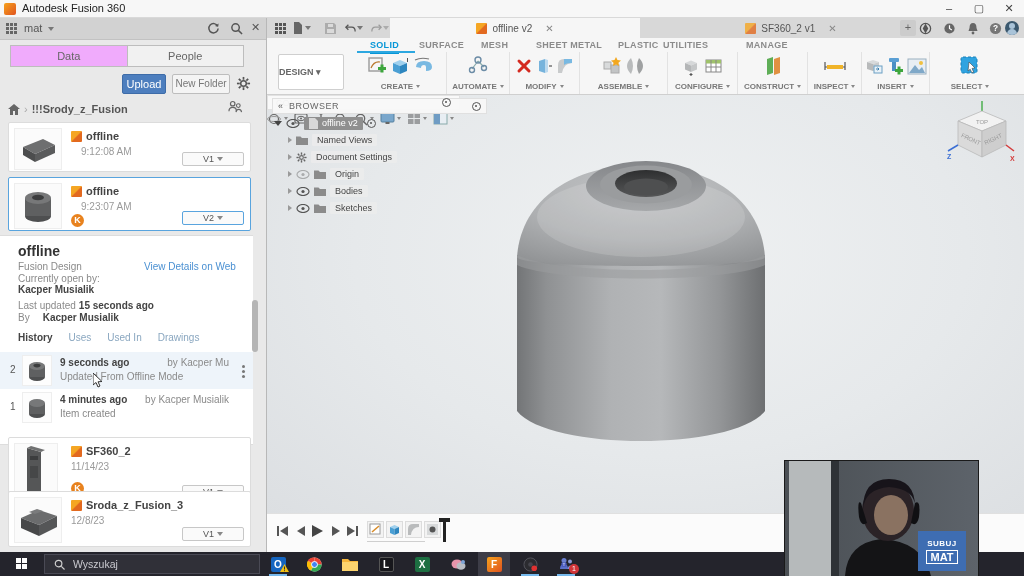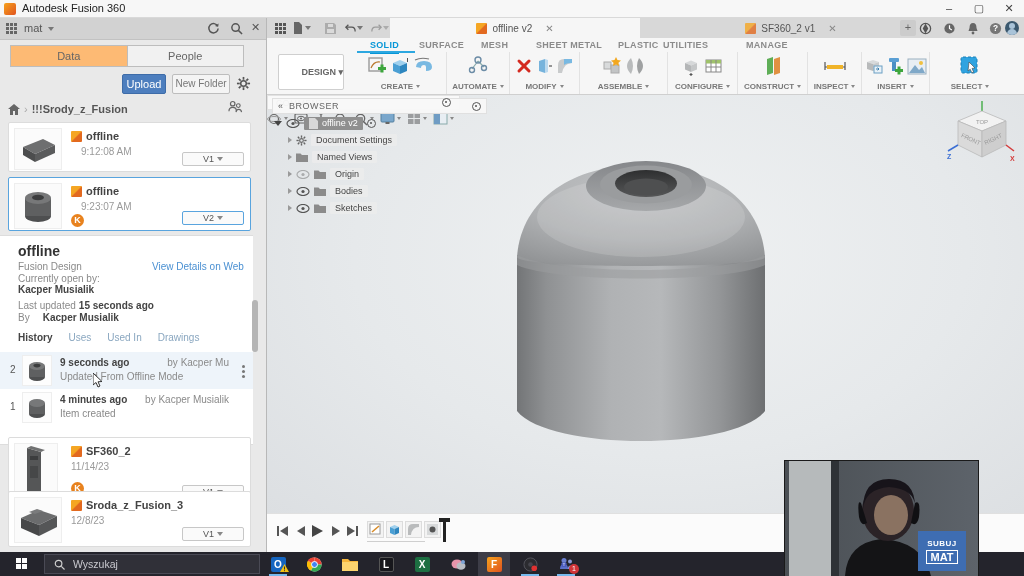--- a/index.html
+++ b/index.html
@@ -11,21 +11,21 @@
   #titlebar { left:0; top:0; width:1024px; height:18px; background:#f7f7f7; border-bottom:1px solid #d9d9d9; }
   #titlebar .app-ico { left:4px; top:3px; width:12px; height:12px; background:linear-gradient(135deg,#f6a21c,#e0531f); border-radius:2px; }
   #titlebar .title { left:22px; top:2px; font-size:11px; color:#222; }
   .win-ctl { top:0; width:30px; height:18px; text-align:center; line-height:17px; color:#444; font-size:11px; }
 
   
   #data-panel { left:0; top:18px; width:267px; height:534px; background:#e9e9e9; border-right:1px solid #b8b8b8; }
   #dp-header { left:0; top:0; width:266px; height:22px; background:#d2d2d2; border-bottom:1px solid #c2c2c2; }
   .dp-h-txt { top:4px; font-size:11px; color:#555; }
   .seg-tabs { left:10px; top:27px; width:234px; height:22px; display:flex; }
-  .seg { flex:1; border:1px solid #bdbdbd; background:#fdba74; text-align:center; line-height:20px; color:#666; font-size:11px; }
+  .seg { flex:1; border:1px solid #bdbdbd; background:#f0abfc; text-align:center; line-height:20px; color:#666; font-size:11px; }
   .seg.right { border-left:none; background:#f1f1f1; }
   .btn-upload { left:122px; top:56px; width:44px; height:20px; background:#4d7ebe; color:#fff; border:1px solid #3e6ca8; border-radius:2px; text-align:center; line-height:18px; font-size:11px; }
   .btn-newfolder { left:172px; top:56px; width:58px; height:20px; background:#f4f4f4; color:#777; border:1px solid #bdbdbd; border-radius:2px; text-align:center; line-height:18px; font-size:10px; }
   .breadcrumb { left:8px; top:84px; height:14px; display:flex; align-items:center; gap:4px; color:#666; }
   .bc-name { font-size:11px; font-weight:bold; color:#555; }
   .file-card { left:8px; width:243px; background:#fff; border:1px solid #dcdcdc; border-radius:2px; }
   .file-card.selected { border:1px solid #59a4de; }
   .fc-thumb { left:5px; top:5px; width:48px; height:42px; background:#fbfbfb; border:1px solid #eee; }
   .fc-title { left:62px; top:7px; display:flex; gap:4px; align-items:center; font-weight:bold; color:#444; font-size:11px; }
   .fc-time { left:72px; top:23px; color:#9a9a9a; font-size:10px; }
@@ -61,21 +61,21 @@
   .doc-tab.active { background:#f6f6f6; }
   .doc-tab .x { color:#888; font-size:10px; margin-left:8px; }
   .plus-tab { top:2px; width:16px; height:16px; background:#cccccc; text-align:center; line-height:15px; color:#666; border-radius:2px; }
   .avatar { width:14px; height:14px; border-radius:50%; background:#3b586e; overflow:hidden; }
   .avatar:before { content:""; display:block; width:6px; height:6px; margin:2px auto 0; border-radius:50%; background:#a9c3d8; }
   .avatar:after { content:""; display:block; width:10px; height:6px; margin:0 auto; border-radius:5px 5px 0 0; background:#a9c3d8; }
 
   #ribbon { left:0; top:20px; width:757px; height:57px; background:#f6f6f6; border-bottom:1px solid #cfcfcf; }
   .rib-tab { top:2px; font-size:9px; font-weight:bold; color:#8b8b8b; letter-spacing:.3px; }
   .rib-tab.active { color:#0696d7; border-bottom:2px solid #0696d7; padding-bottom:2px; }
-  #design-btn { left:11px; top:16px; width:66px; height:36px; background:#fff; border:1px solid #cfcfcf; border-radius:2px; text-align:right; line-height:34px; font-size:9px; font-weight:bold; color:#666; }
+  #design-btn { left:11px; top:16px; width:66px; height:36px; background:#fff; border:1px solid #cfcfcf; border-radius:2px; text-align:left; line-height:34px; font-size:9px; font-weight:bold; color:#666; }
   .grp { top:14px; height:42px; border-right:1px solid #e2e2e2; text-align:center; }
   .grp .icons { height:26px; display:flex; align-items:center; justify-content:center; gap:3px; margin-top:1px; }
   .grp .glabel { font-size:8px; font-weight:bold; color:#777; display:inline-flex; align-items:center; gap:3px; }
   .caret-s { width:0; height:0; border-left:2.5px solid transparent; border-right:2.5px solid transparent; border-top:3px solid #888; }
   .blue-hint { left:90px; top:13px; width:58px; height:2px; background:#2ca7e0; }
 
   
   #viewport { left:0; top:77px; width:757px; height:418px; background:radial-gradient(ellipse at 52% 38%, #eff1f2 0%, #e6e9eb 55%, #dcdfe2 100%); }
 
   
@@ -239,21 +239,21 @@
     <div class="abs k-badge" style="left:62px;top:36px">K</div>
     <div class="abs ver-chip hl">
         <span>V2</span>
         <span class="caret" style="border-top-color:#888"></span>
       </div>
   </div>
 
   <div id="details" class="abs">
     <div class="abs det-title">offline</div>
     <div class="abs det-gray" style="left:18px;top:25px">Fusion Design</div>
-    <div class="abs det-link" style="left:152px;top:25px">View Details on Web</div>
+    <div class="abs det-link" style="left:144px;top:25px">View Details on Web</div>
     <div class="abs det-gray" style="left:18px;top:37px">Currently open by:</div>
     <div class="abs det-bold" style="left:18px;top:48px">Kacper Musialik</div>
     <div class="abs" style="left:18px;top:64px;display:flex;gap:3px">
       <span class="det-gray">Last updated</span>
       <span class="det-bold">15 seconds ago</span>
     </div>
     <div class="abs" style="left:18px;top:76px;display:flex;gap:13px">
       <span class="det-gray">By</span>
       <span class="det-bold">Kacper Musialik</span>
     </div>
@@ -649,41 +649,41 @@
         <span class="chip root" style="display:inline-flex;gap:4px;align-items:center">
             <svg width="9" height="11" viewBox="0 0 9 11">
               <path d="M0 0 H6 L9 3 V11 H0 Z" fill="#d8d8d8"></path>
             </svg>
             <span>offline v2</span>
           </span>
         <span class="dot-ico"></span>
       </div>
       <div class="tree-row" style="margin-left:16px">
         <span class="tri-closed"></span>
+        <svg width="12" height="10" viewBox="0 0 12 10">
+            <path d="M0 1.5 H4.5 L6 3 H12 V10 H0 Z" fill="#8b8b8b"></path>
+          </svg>
+        <span class="chip">Named Views</span>
+      </div>
+      <div class="tree-row" style="margin-left:16px">
+        <span class="tri-closed"></span>
         <svg width="11" height="11" viewBox="0 0 12 12">
             <circle cx="6" cy="6" r="2" fill="none" stroke="#666" stroke-width="1.2"></circle>
             <g stroke="#666" stroke-width="1.5">
               <line x1="6" y1="0.5" x2="6" y2="3"></line>
               <line x1="6" y1="9" x2="6" y2="11.5"></line>
               <line x1="0.5" y1="6" x2="3" y2="6"></line>
               <line x1="9" y1="6" x2="11.5" y2="6"></line>
               <line x1="2" y1="2" x2="3.7" y2="3.7"></line>
               <line x1="8.3" y1="8.3" x2="10" y2="10"></line>
               <line x1="10" y1="2" x2="8.3" y2="3.7"></line>
               <line x1="3.7" y1="8.3" x2="2" y2="10"></line>
             </g>
           </svg>
         <span class="chip">Document Settings</span>
-      </div>
-      <div class="tree-row" style="margin-left:16px">
-        <span class="tri-closed"></span>
-        <svg width="12" height="10" viewBox="0 0 12 10">
-            <path d="M0 1.5 H4.5 L6 3 H12 V10 H0 Z" fill="#8b8b8b"></path>
-          </svg>
-        <span class="chip">Named Views</span>
       </div>
       <div class="tree-row" style="margin-left:16px">
         <span class="tri-closed"></span>
         <svg width="14" height="9" viewBox="0 0 14 9" style="opacity:.4">
             <ellipse cx="7" cy="4.5" rx="6" ry="4" fill="none" stroke="#555" stroke-width="1.2"></ellipse>
             <circle cx="7" cy="4.5" r="1.6" fill="#555"></circle>
           </svg>
         <svg width="12" height="10" viewBox="0 0 12 10">
             <path d="M0 1.5 H4.5 L6 3 H12 V10 H0 Z" fill="#8b8b8b"></path>
           </svg>

